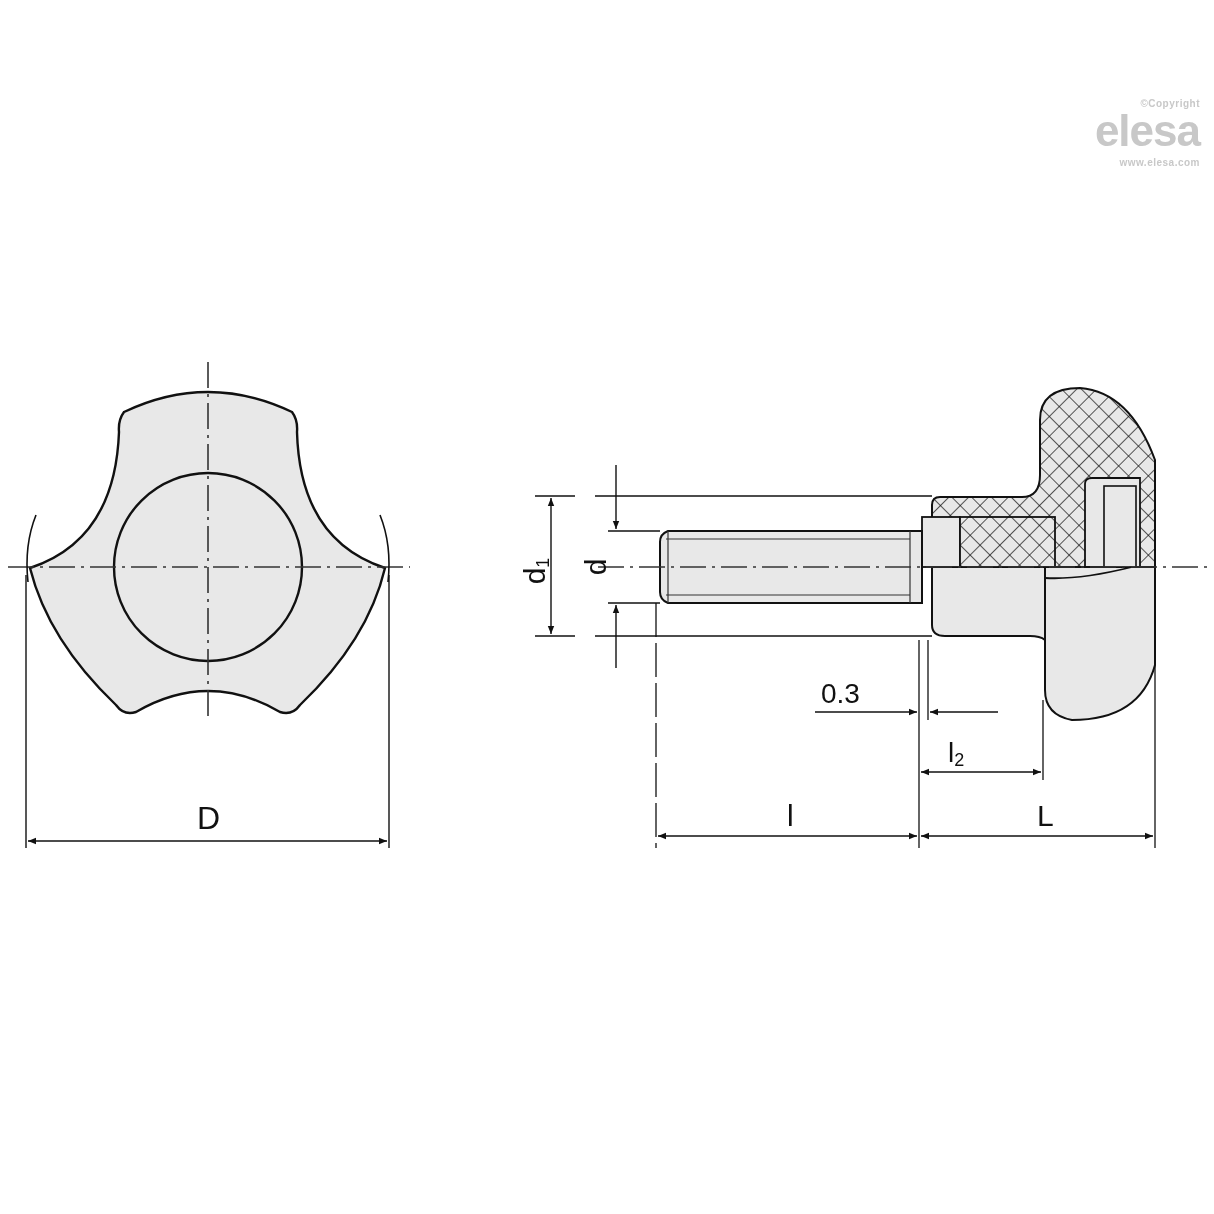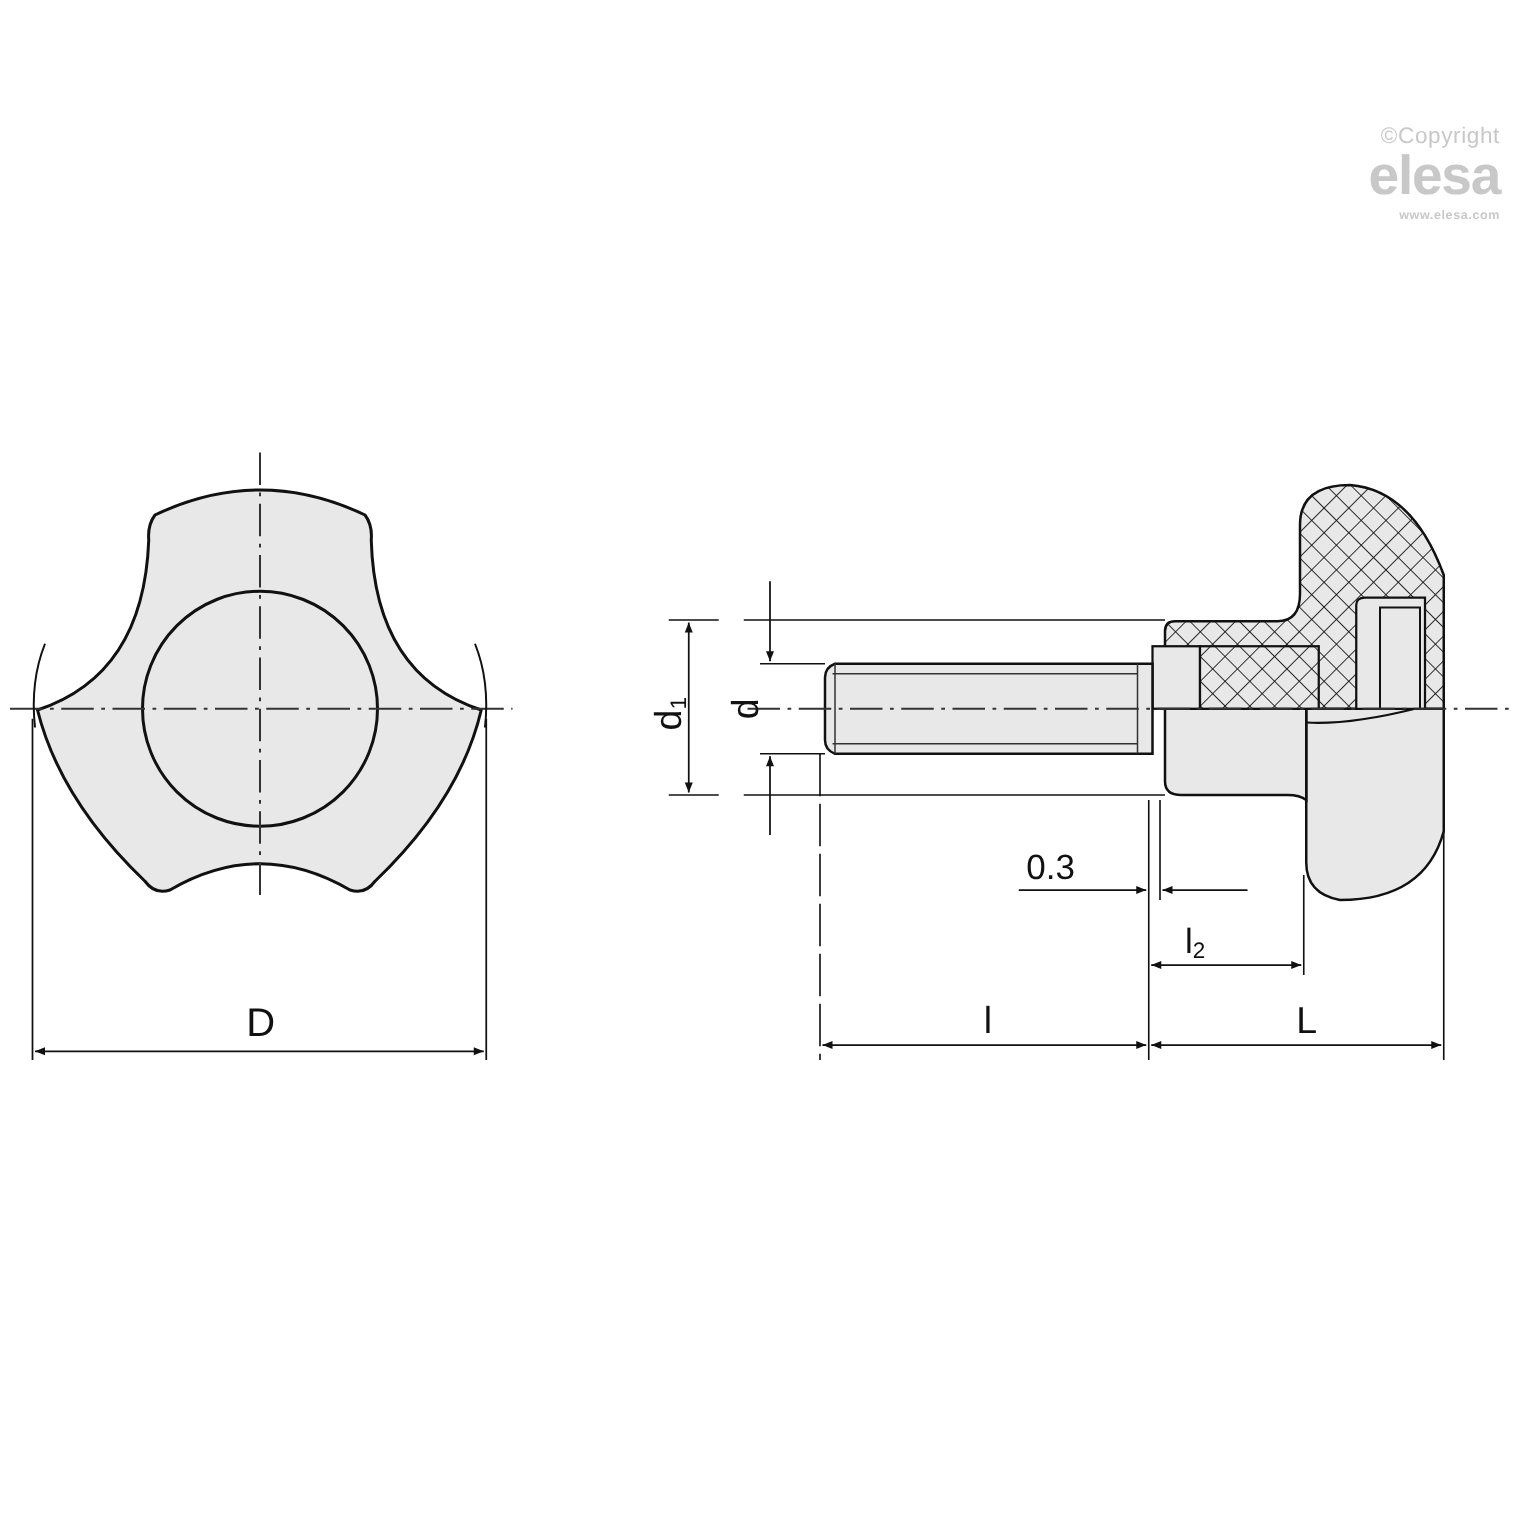--- a/index.html
+++ b/index.html
@@ -1,18 +1,18 @@
 <!DOCTYPE html>
 <html><head>
 <meta charset="utf-8">
 <style>
   html, body { margin:0; padding:0; background:#ffffff; }
   body { width:1214px; height:1214px; position:relative; overflow:hidden; font-family:"Liberation Sans", sans-serif; }
   .watermark { position:absolute; left:1050px; top:98px; width:150px; color:#c8c8c8; text-align:right; }
-  .wm-copy { font-size:18px; font-weight:normal; letter-spacing:0.5px; }
+  .wm-copy { font-size:10px; font-weight:bold; letter-spacing:0.5px; }
   .wm-brand { font-size:44px; font-weight:bold; letter-spacing:-1px; line-height:44px; margin-top:0px; }
   .wm-url { font-size:10px; font-weight:bold; letter-spacing:0.5px; margin-top:4px; }
   svg { position:absolute; left:0; top:0; }
   .lbl { font-family:"Liberation Sans", sans-serif; fill:#111; }
 </style>
 </head>
 <body>
 
 <div class="watermark">
   <div class="wm-copy">©Copyright</div>

